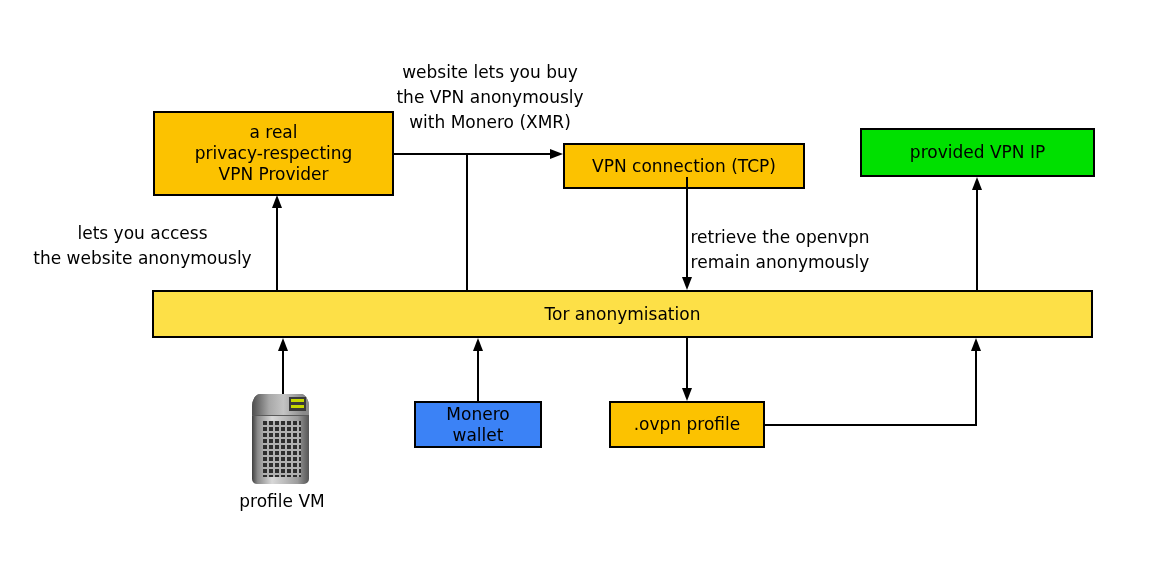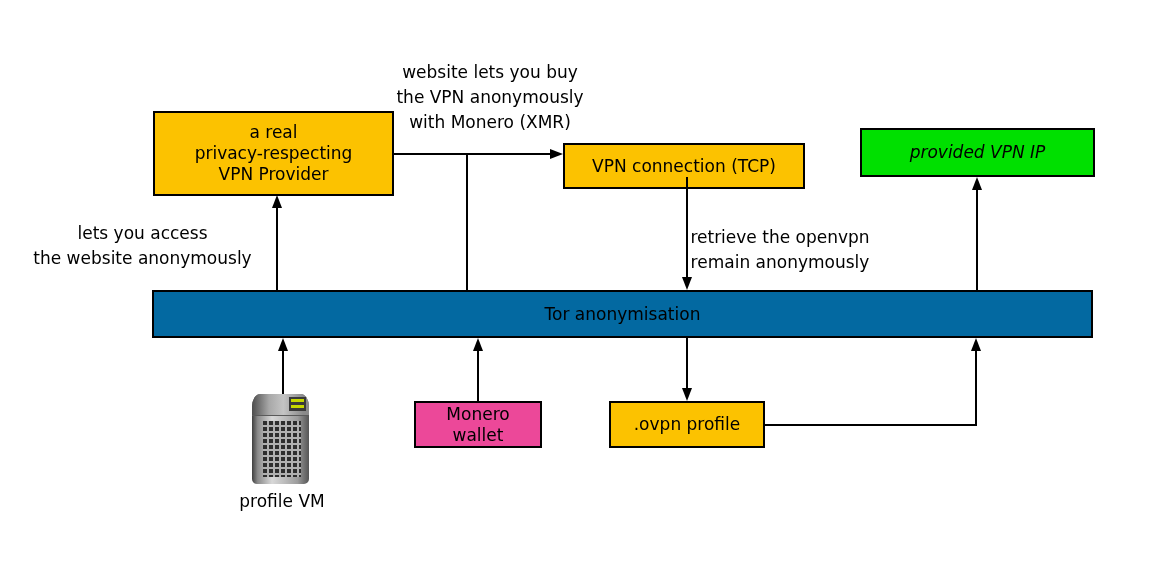--- a/index.html
+++ b/index.html
@@ -15,22 +15,22 @@
   .node {
     position:absolute;
     border:2px solid #000000;
     display:flex; align-items:center; justify-content:center;
     text-align:center;
     font-size:17px; line-height:21px;
     white-space:pre-line;
   }
   .gold   { background:#fcc200; }
   .green  { background:#00e000; }
-  .purple { background:#0369a1; }
-  .orange { background:#ec4899; }
+  .purple { background:#fde047; }
+  .orange { background:#3b82f6; }
   .note {
     position:absolute;
     text-align:center;
     font-size:17px; line-height:25px;
     white-space:pre-line;
   }
   .line { position:absolute; background:#000; }
   .ah { position:absolute; width:0; height:0; }
   .ah-up    { border-left:5px solid transparent; border-right:5px solid transparent; border-bottom:13px solid #000; }
   .ah-down  { border-left:5px solid transparent; border-right:5px solid transparent; border-top:13px solid #000; }
@@ -63,21 +63,21 @@
 <body>
 
 <div class="canvas">
 
   <div class="node gold" style="left:153px; top:111px; width:241px; height:85px;">a real
 privacy-respecting
 VPN Provider</div>
 
   <div class="node gold" style="left:563px; top:143px; width:242px; height:46px;">VPN connection (TCP)</div>
 
-  <div class="node green" style="left:860px; top:128px; width:235px; height:49px;font-style:italic;">provided VPN IP</div>
+  <div class="node green" style="left:860px; top:128px; width:235px; height:49px;">provided VPN IP</div>
 
   <div class="node purple" style="left:152px; top:290px; width:941px; height:48px;">Tor anonymisation</div>
 
   <div class="node orange" style="left:414px; top:401px; width:128px; height:47px;">Monero
 wallet</div>
 
   <div class="node gold" style="left:609px; top:401px; width:156px; height:47px;">.ovpn profile</div>
 
   <div class="tower">
     <div class="tower-cap"></div>

